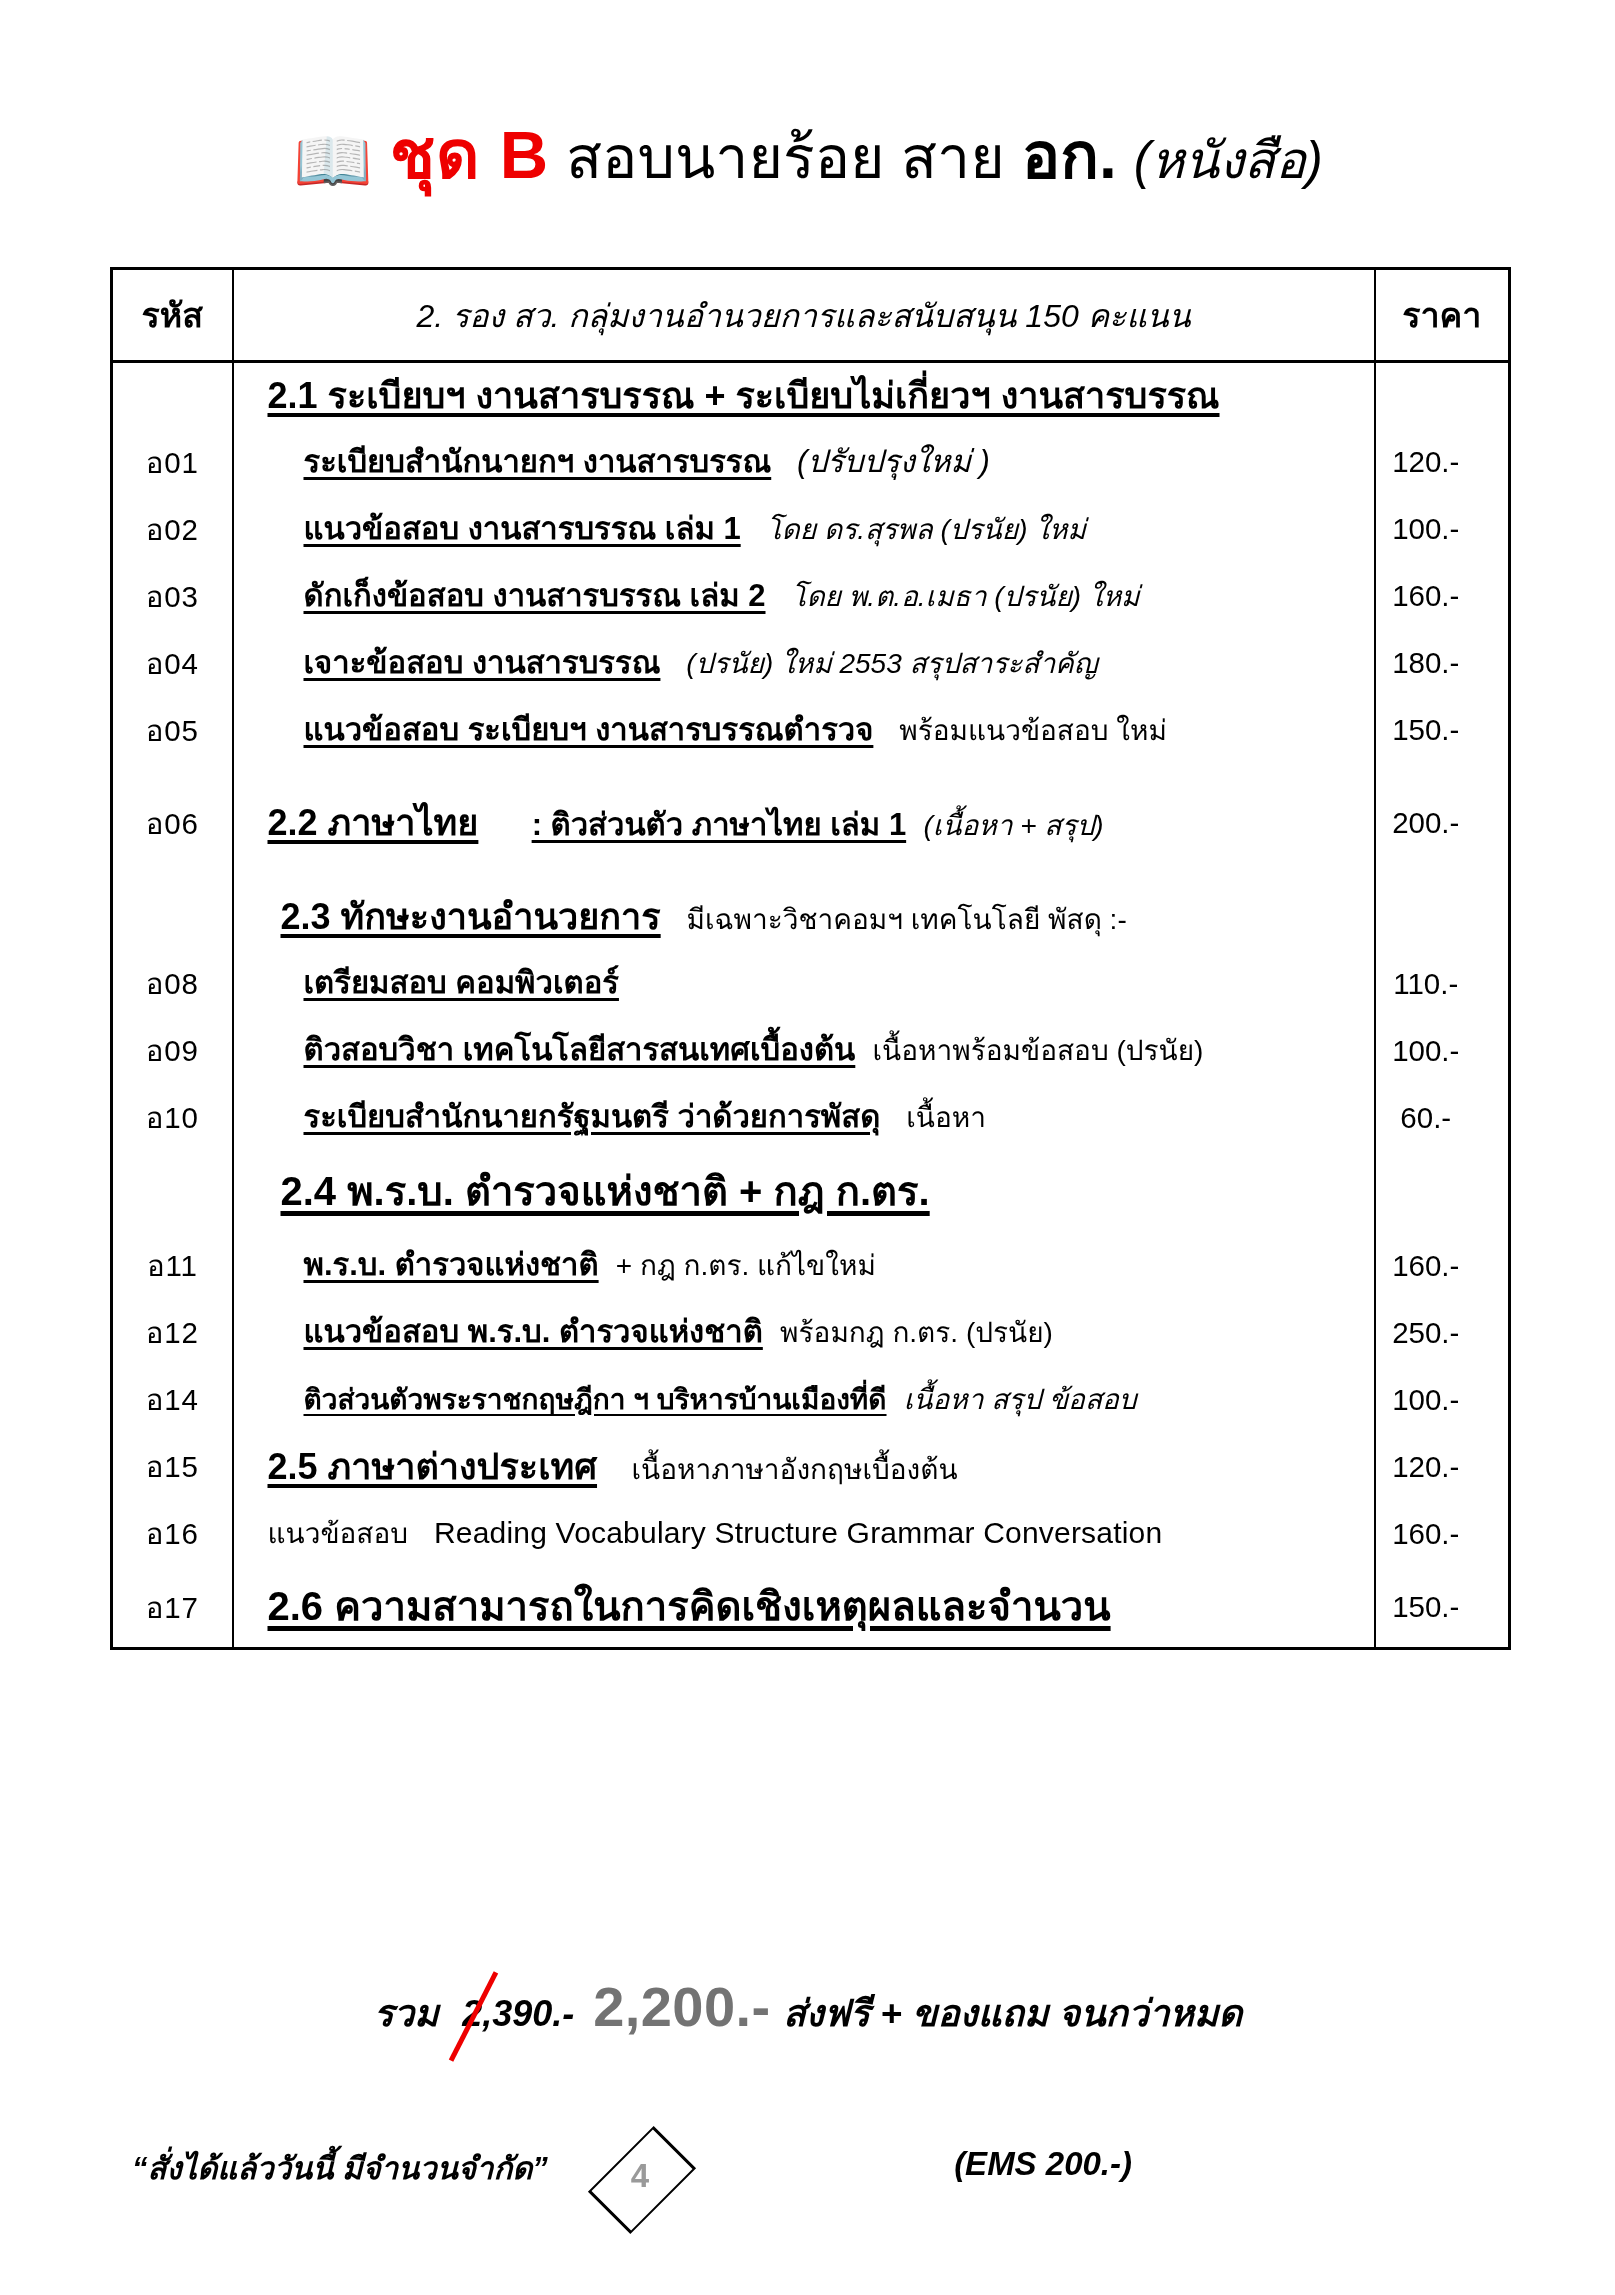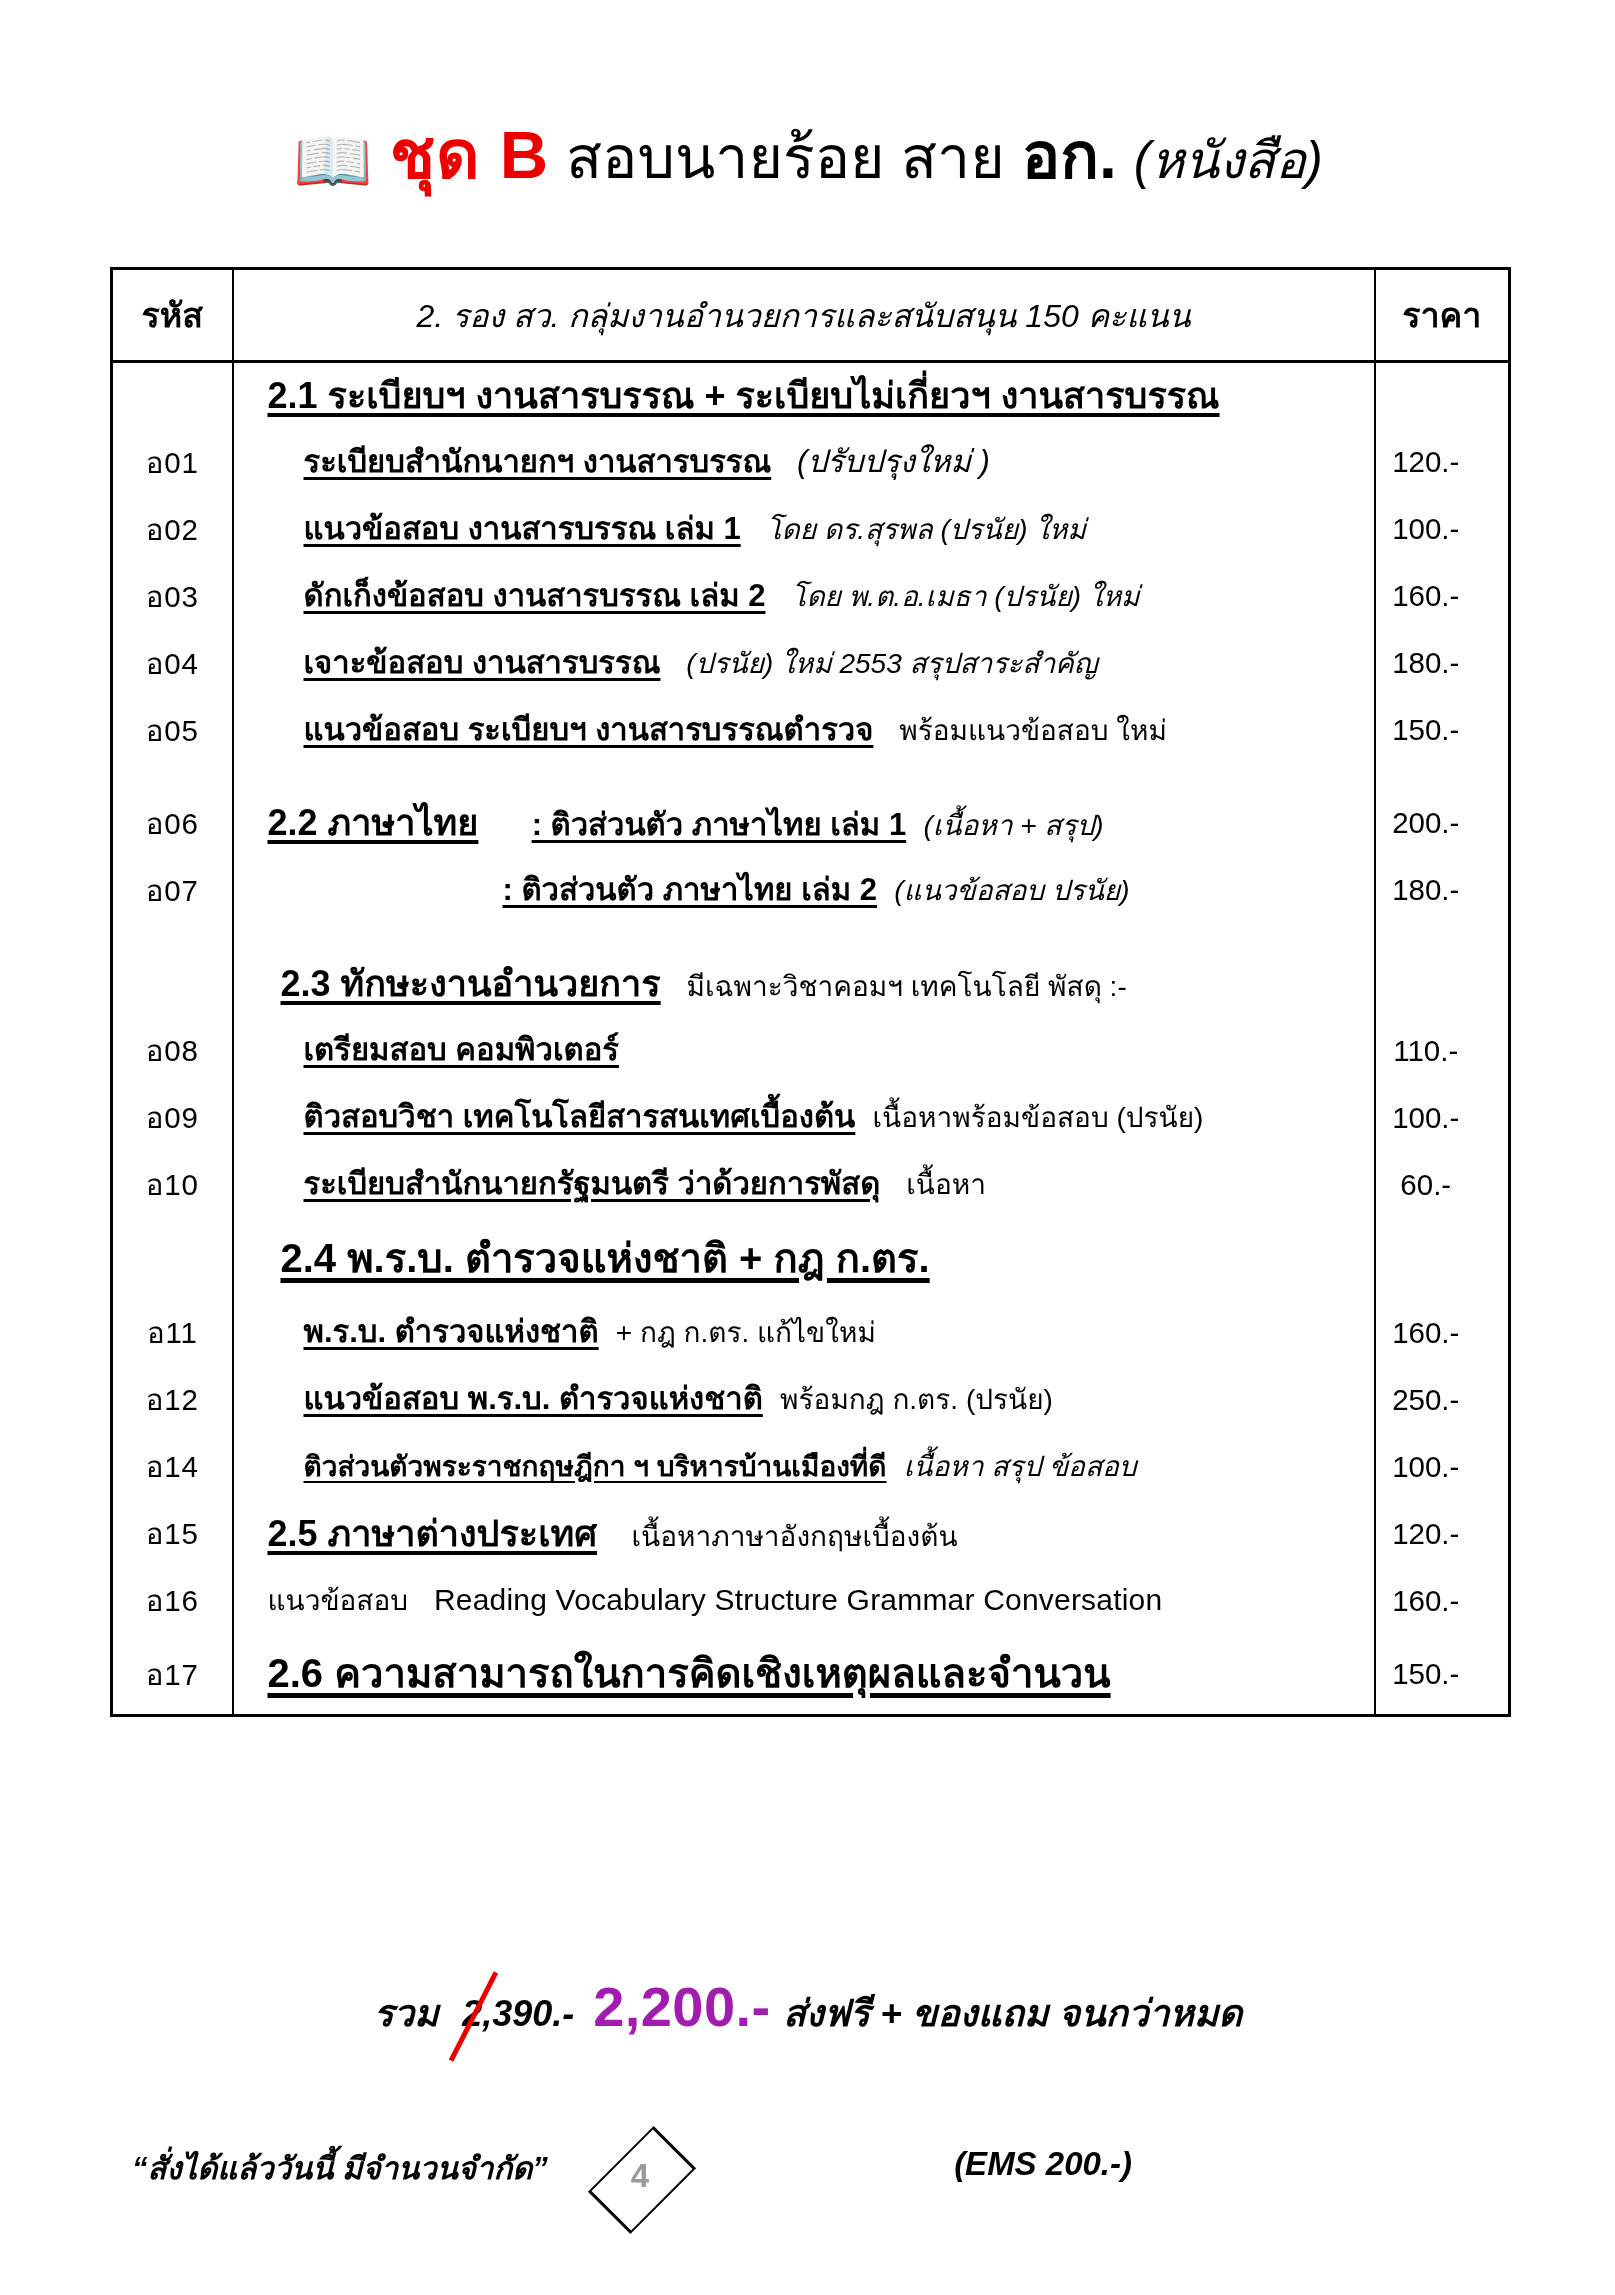--- a/index.html
+++ b/index.html
@@ -164,21 +164,21 @@
     position: absolute;
     left: 9.3px;
     top: -26.4px;
     width: 4.7px;
     height: 99px;
     background: #ee0000;
     transform: rotate(27deg);
     transform-origin: center;
   }
   .new-price {
-    color: #a21caf;
+    color: #737373;
     font-size: 56px;
     font-weight: bold;
     margin: 0 9.3px 0 7.8px;
     letter-spacing: 0.4px;
   }
   .totals .tail {
     font-size: 37px;
     font-weight: bold;
     font-style: italic;
   }
@@ -328,28 +328,20 @@
     <tr class="body-row">
       <td class="td-code">อ06</td>
       <td class="td-title">
         <span class="sec">2.2  ภาษาไทย</span>
         <span class="plain">&nbsp;</span><span class="bu">: ติวส่วนตัว  ภาษาไทย  เล่ม 1</span>
         <span class="plain">&nbsp;</span><span class="it plain small">(เนื้อหา + สรุป)</span>
       </td>
       <td class="td-price">200.-</td>
     </tr>
 
-    <tr class="body-row">
-      <td class="td-code">อ07</td>
-      <td class="td-title" style="padding-left:233px;">
-        <span class="bu">: ติวส่วนตัว  ภาษาไทย  เล่ม 2</span>
-        <span class="plain">&nbsp;</span><span class="it plain small">(แนวข้อสอบ ปรนัย)</span>
-      </td>
-      <td class="td-price">180.-</td>
-    </tr>
 
     <tr class="spacer-row">
       <td></td>
         <td class="td-title"></td>
         <td></td>
     </tr>
 
     <tr class="body-row">
       <td class="td-code"></td>
       <td class="td-title" style="padding-left:47px;">

